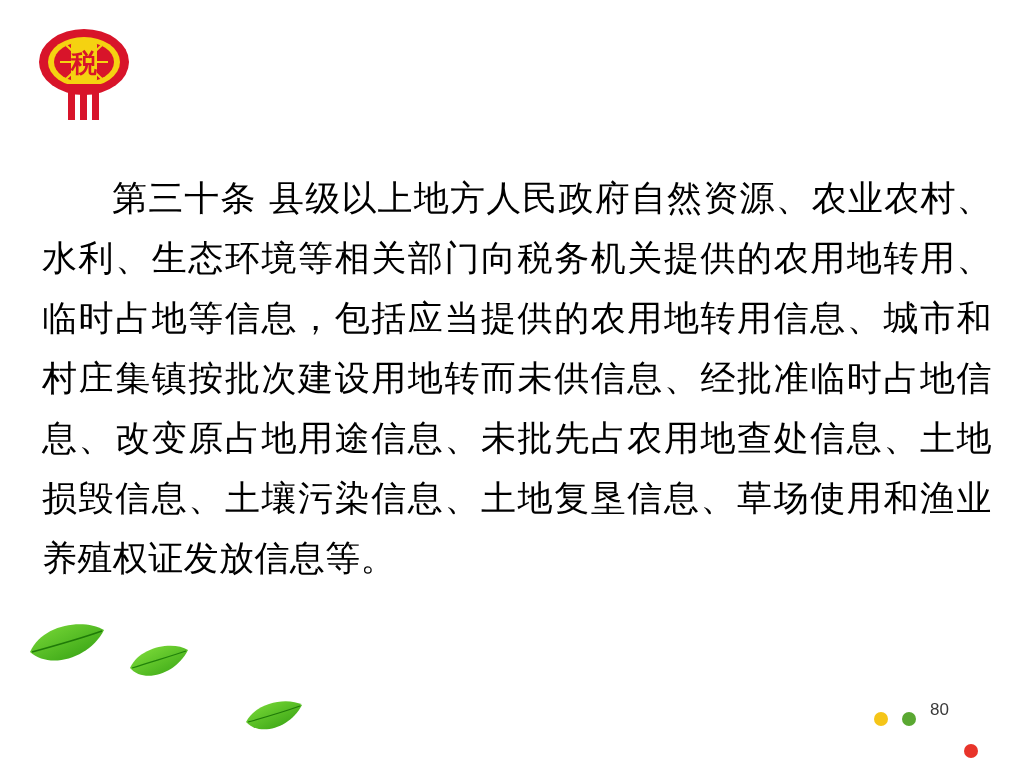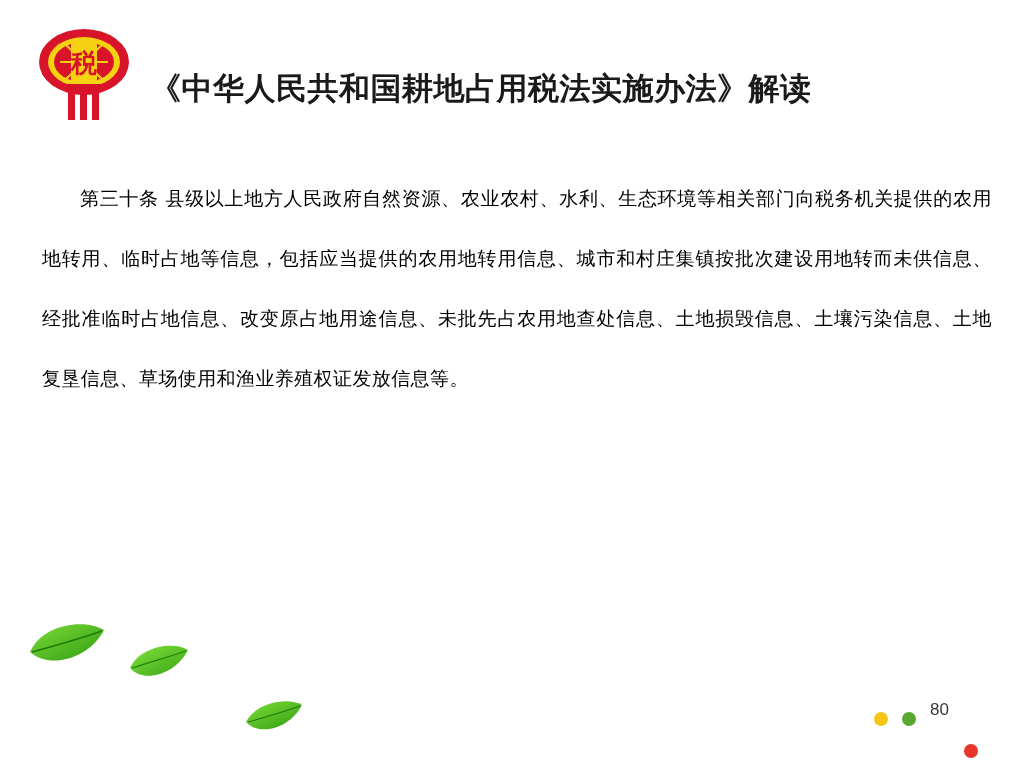--- a/index.html
+++ b/index.html
@@ -56,21 +56,21 @@
     text-align: left;
   }
 
   
   .body-text {
     position: absolute;
     left: 42px;
     top: 168px;
     width: 950px;
     font-family: "DejaVu Sans", "Liberation Sans", sans-serif;
-    font-size: 19px;
+    font-size: 35px;
     line-height: 60px;
     color: #000000;
     text-align: justify;
     text-justify: inter-ideograph;
     text-indent: 2em;
     letter-spacing: 0.4px;
   }
 
   
   .leaf {
@@ -134,21 +134,20 @@
         <rect x="33" y="14" width="26" height="40" rx="3" fill="#f5d211"></rect>
         <text x="46" y="44" font-family="DejaVu Sans, sans-serif" font-size="26" font-weight="bold" fill="#d8142a" text-anchor="middle">税</text>
 
         <rect x="30" y="58" width="7" height="34" fill="#d8142a"></rect>
         <rect x="42" y="58" width="7" height="34" fill="#d8142a"></rect>
         <rect x="54" y="58" width="7" height="34" fill="#d8142a"></rect>
         <rect x="26" y="56" width="40" height="6" fill="#d8142a"></rect>
       </svg>
     </div>
 
-    <div class="slide-title">《中华人民共和国耕地占用税法实施办法》解读</div>
   </div>
 
   <div class="body-text">第三十条  县级以上地方人民政府自然资源、农业农村、水利、生态环境等相关部门向税务机关提供的农用地转用、临时占地等信息，包括应当提供的农用地转用信息、城市和村庄集镇按批次建设用地转而未供信息、经批准临时占地信息、改变原占地用途信息、未批先占农用地查处信息、土地损毁信息、土壤污染信息、土地复垦信息、草场使用和渔业养殖权证发放信息等。</div>
 
   <div class="leaf leaf-1">
     <svg width="78" height="46" viewBox="0 0 78 46" xmlns="http://www.w3.org/2000/svg">
       <defs>
         <linearGradient id="lg1" x1="0" y1="0" x2="1" y2="1">
           <stop offset="0%" stop-color="#7ddc3a"></stop>
           <stop offset="100%" stop-color="#2f9c10"></stop>

